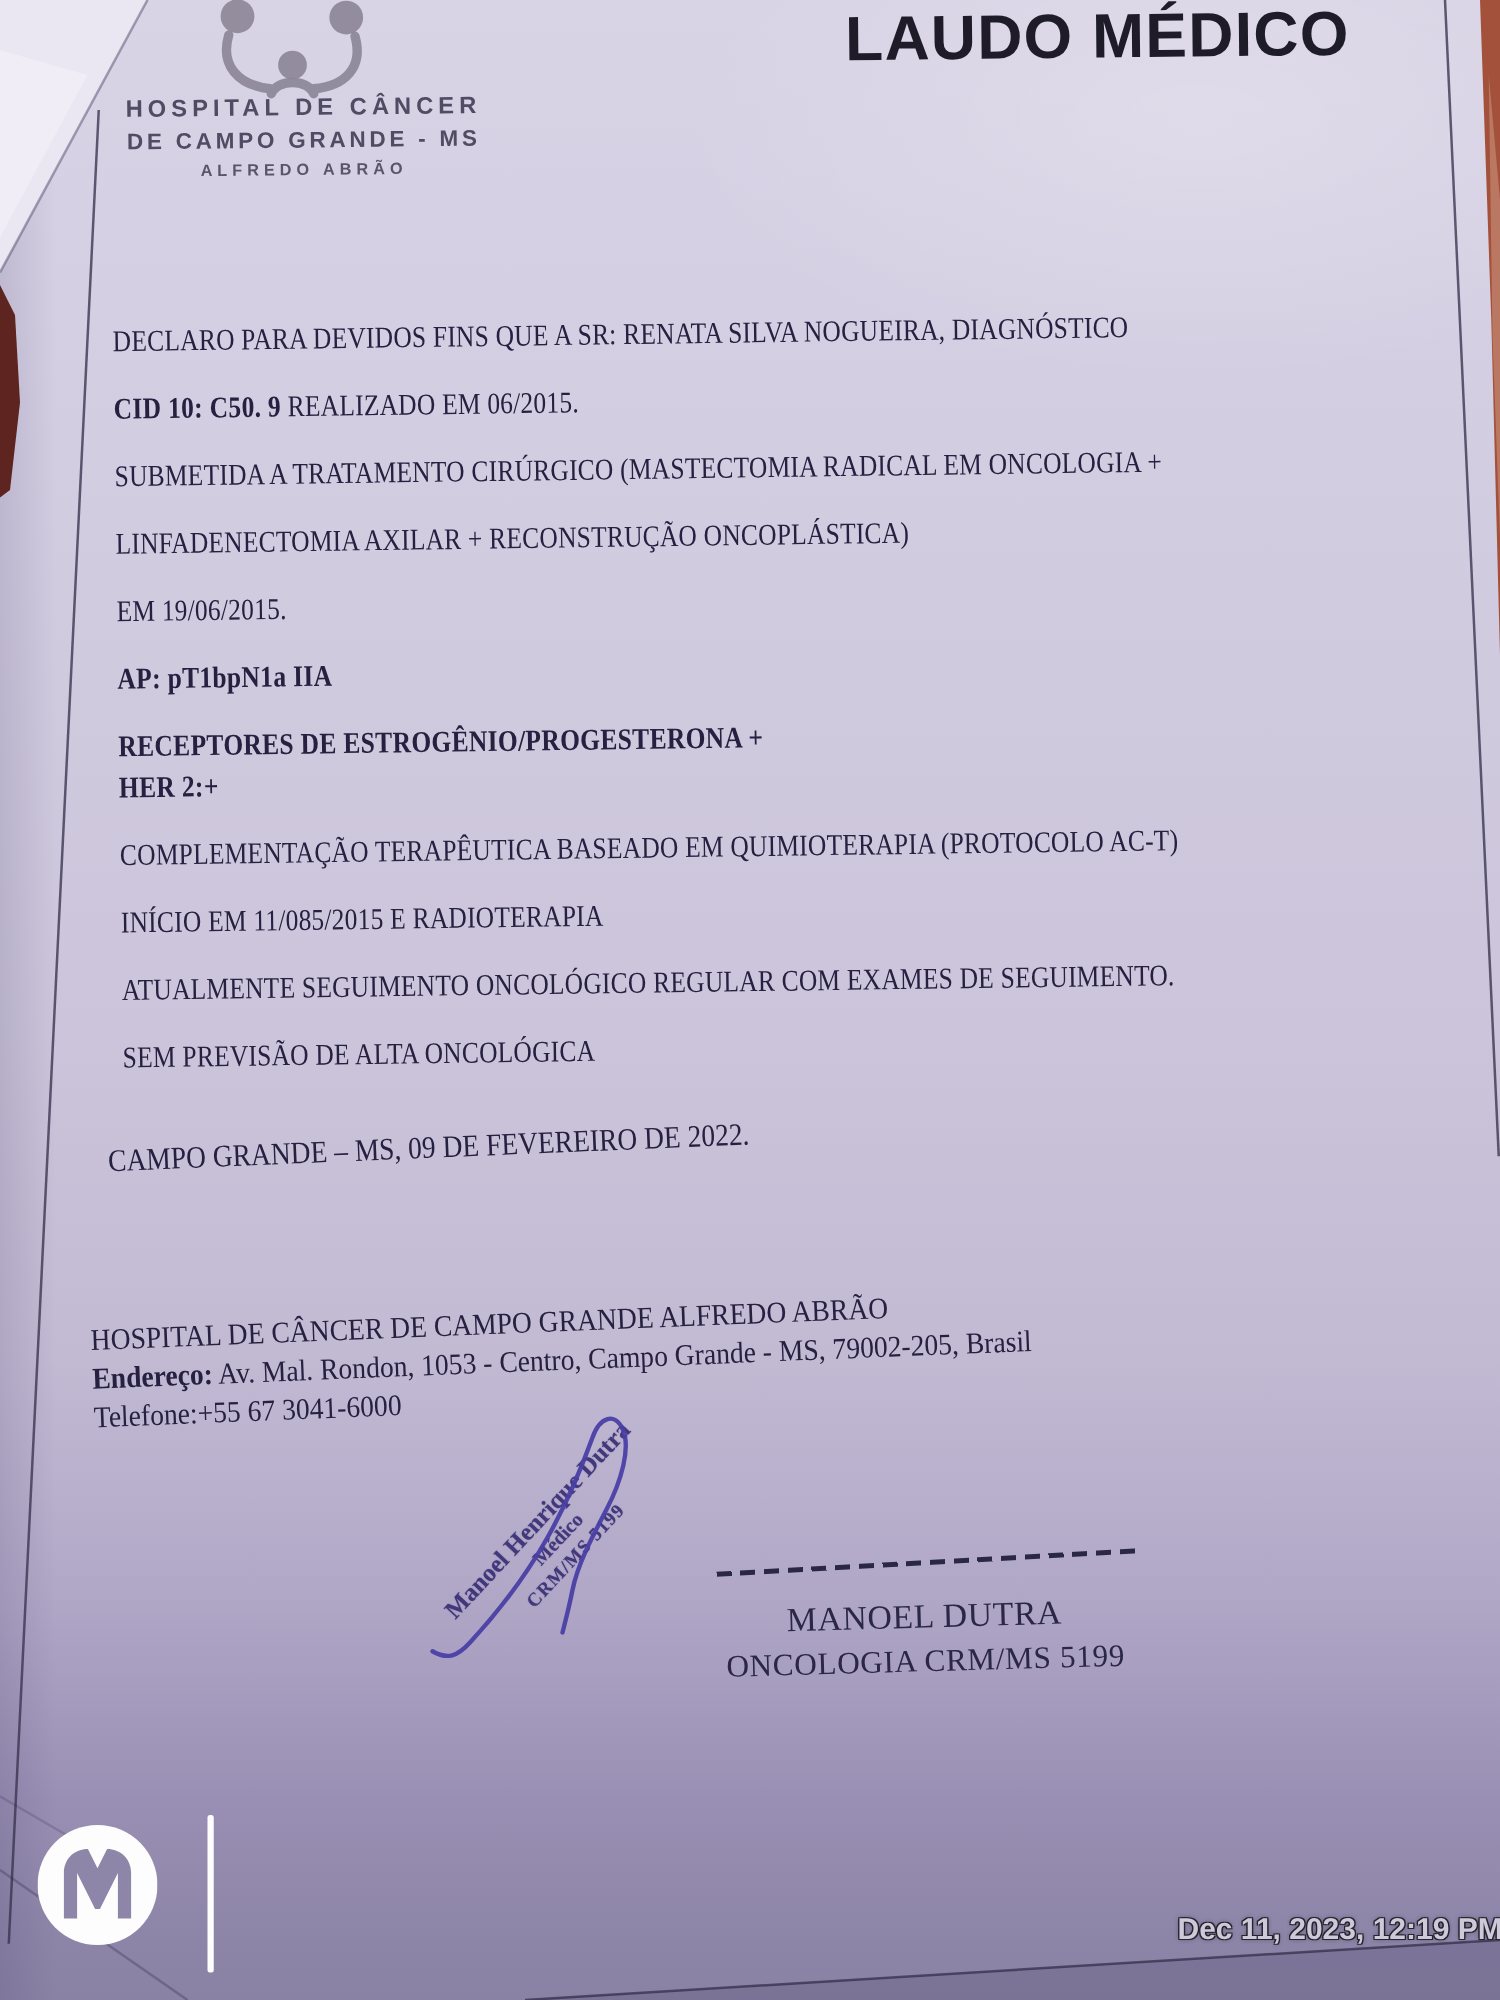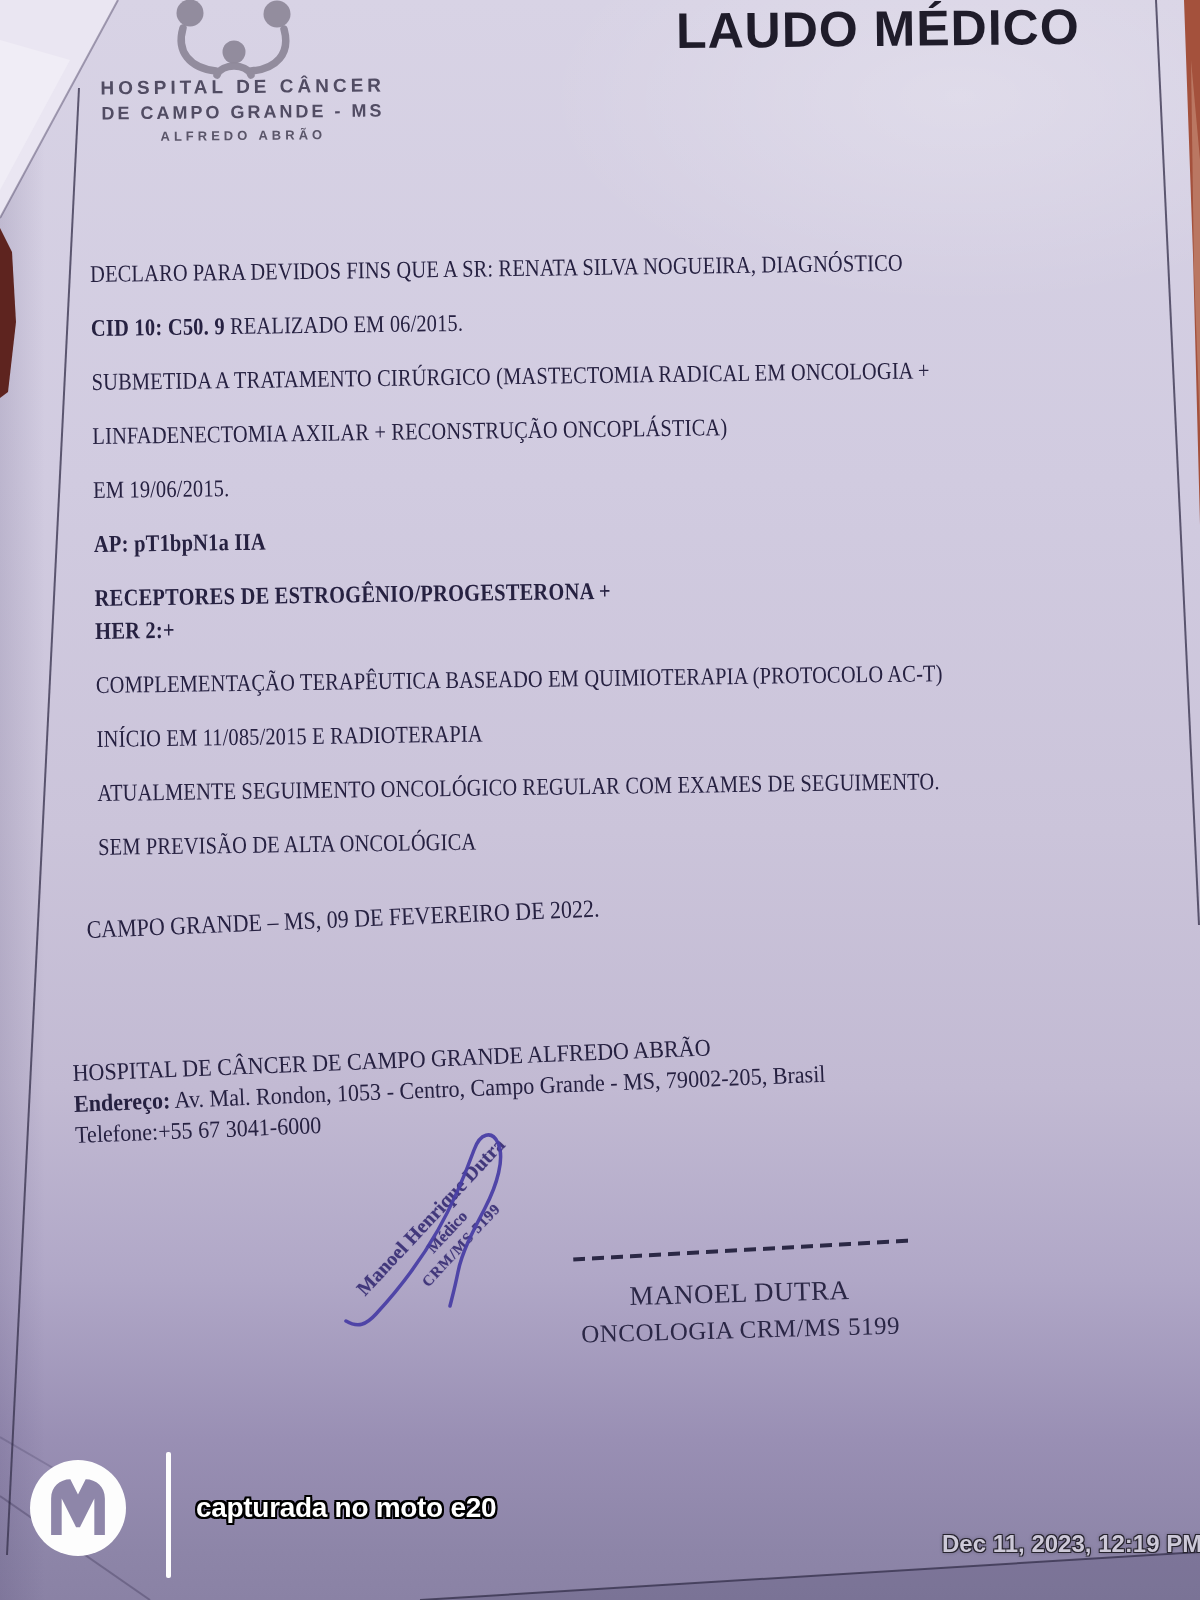--- a/index.html
+++ b/index.html
@@ -159,16 +159,15 @@
   <div class="sig-block">
     <div class="n1">MANOEL DUTRA</div>
     <div class="n2">ONCOLOGIA CRM/MS 5199</div>
   </div>
 
   <svg class="moto" width="96" height="96" viewBox="0 0 100 100">
     <circle cx="50" cy="50" r="50" fill="#fdfdfd"></circle>
     <path d="M22 78 V40 C22 28 31 20 42 20 L50 36 L58 20 C69 20 78 28 78 40 V78 H67 V40 L52 70 H48 L33 40 V78 Z" fill="#8e86a9"></path>
   </svg>
   <div class="sep-bar"></div>
-  <div class="caption">capturada no moto e20</div>
   <div class="timestamp">Dec 11, 2023, 12:19 PM</div>
 
 </div>
 
 </body></html>

